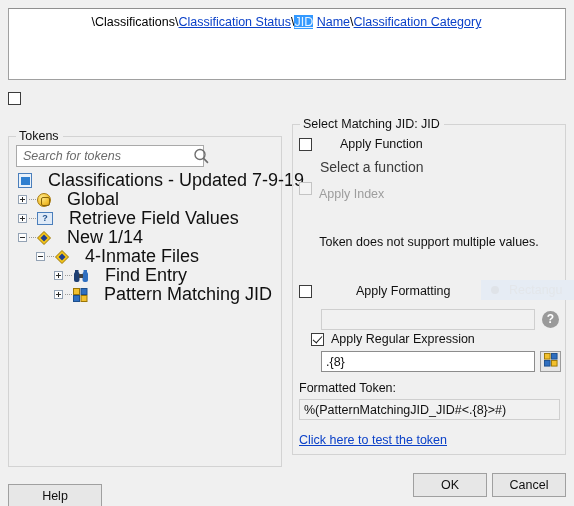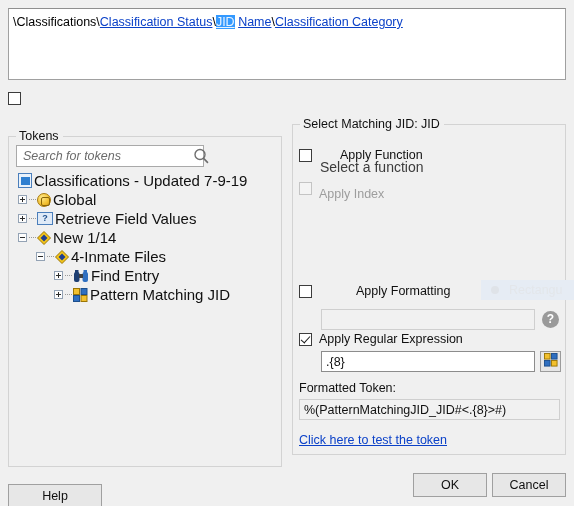--- a/index.html
+++ b/index.html
@@ -20,20 +20,21 @@
   #path-box {
     position: absolute;
     left: 8px; top: 8px;
     width: 558px; height: 72px;
     background: #ffffff;
     border: 1px solid #a0a0a0;
     border-top-color: #8f8f8f;
     padding: 5px 5px 8px 4px;
     overflow: hidden;
     white-space: nowrap;
+    text-align: center;
   }
   #path-line { font-size: 12.5px; line-height: 16px; color: #000; }
   .path-sep { color: #000; }
   .path-link {
     color: #0b41c8;
     text-decoration: underline;
   }
   .path-link.selected {
     background: #3399ff;
     color: #e8f3ff;
@@ -112,21 +113,21 @@
   #tree {
     position: absolute;
     left: 7px; top: 34px;
     width: 258px;
   }
   .tnode {
     display: flex; align-items: center;
     height: 19px;
     white-space: nowrap;
   }
-  .tlabel { font-size: 15px; color: #101010; margin-left: 2px; }
+  .tlabel { font-size: 18px; color: #101010; margin-left: 16px; }
 
   .expander {
     width: 9px; height: 9px;
     border: 1px solid #93a2b4;
     background: #fdfdfd;
     position: relative;
     flex: 0 0 auto;
     margin-right: 2px;
   }
   .expander::before {
@@ -378,41 +379,42 @@
 </div>
 
 <div class="group" id="pm-group">
   <div class="group-title">Select Matching JID: JID</div>
 
   <div id="ghost">
     <span class="gdot"></span>
     <span class="gtxt">Rectangu</span>
   </div>
 
-  <div class="panel-row" style="left:6px; top:23px;gap:28px;">
+  <div class="panel-row" style="left:6px; top:12px;gap:28px;">
     <span class="cb"></span>
     <span class="cb-label">Apply Function</span>
   </div>
 
   <div class="sub-text" style="left:27px; top:34px;">Select a function</div>
 
   <div class="panel-row" style="left:6px; top:51px;">
     <span class="cb disabled"></span>
     <span class="cb-label disabled">Apply Index</span>
   </div>
 
+  <div id="no-multi">Token does not support multiple values.</div>
 
   <div class="panel-row" style="left:6px; top:159px;gap:44px;">
     <span class="cb"></span>
     <span class="cb-label">Apply Formatting</span>
   </div>
   <div class="txtfield" style="left:28px; top:184px; width:214px;"></div>
   <div id="help-dot">?</div>
 
-  <div class="panel-row" style="left:6px; top:207px;">
+  <div class="panel-row" style="left:18px; top:207px;">
     <span class="cb checked"></span>
     <span class="cb-label">Apply Regular Expression</span>
   </div>
   <div class="txtfield enabled" style="left:28px; top:226px; width:214px;">.{8}</div>
   <div id="regex-btn">
     <span>
       <svg width="14" height="14" viewBox="0 0 15 15">
         <rect x="0.5" y="0.5" width="6" height="6" fill="#f2c02e" stroke="#9a7505"></rect>
         <rect x="8" y="0.5" width="6" height="6" fill="#2f6fc0" stroke="#1d4f8c"></rect>
         <rect x="0.5" y="8" width="6" height="6" fill="#2f6fc0" stroke="#1d4f8c"></rect>

